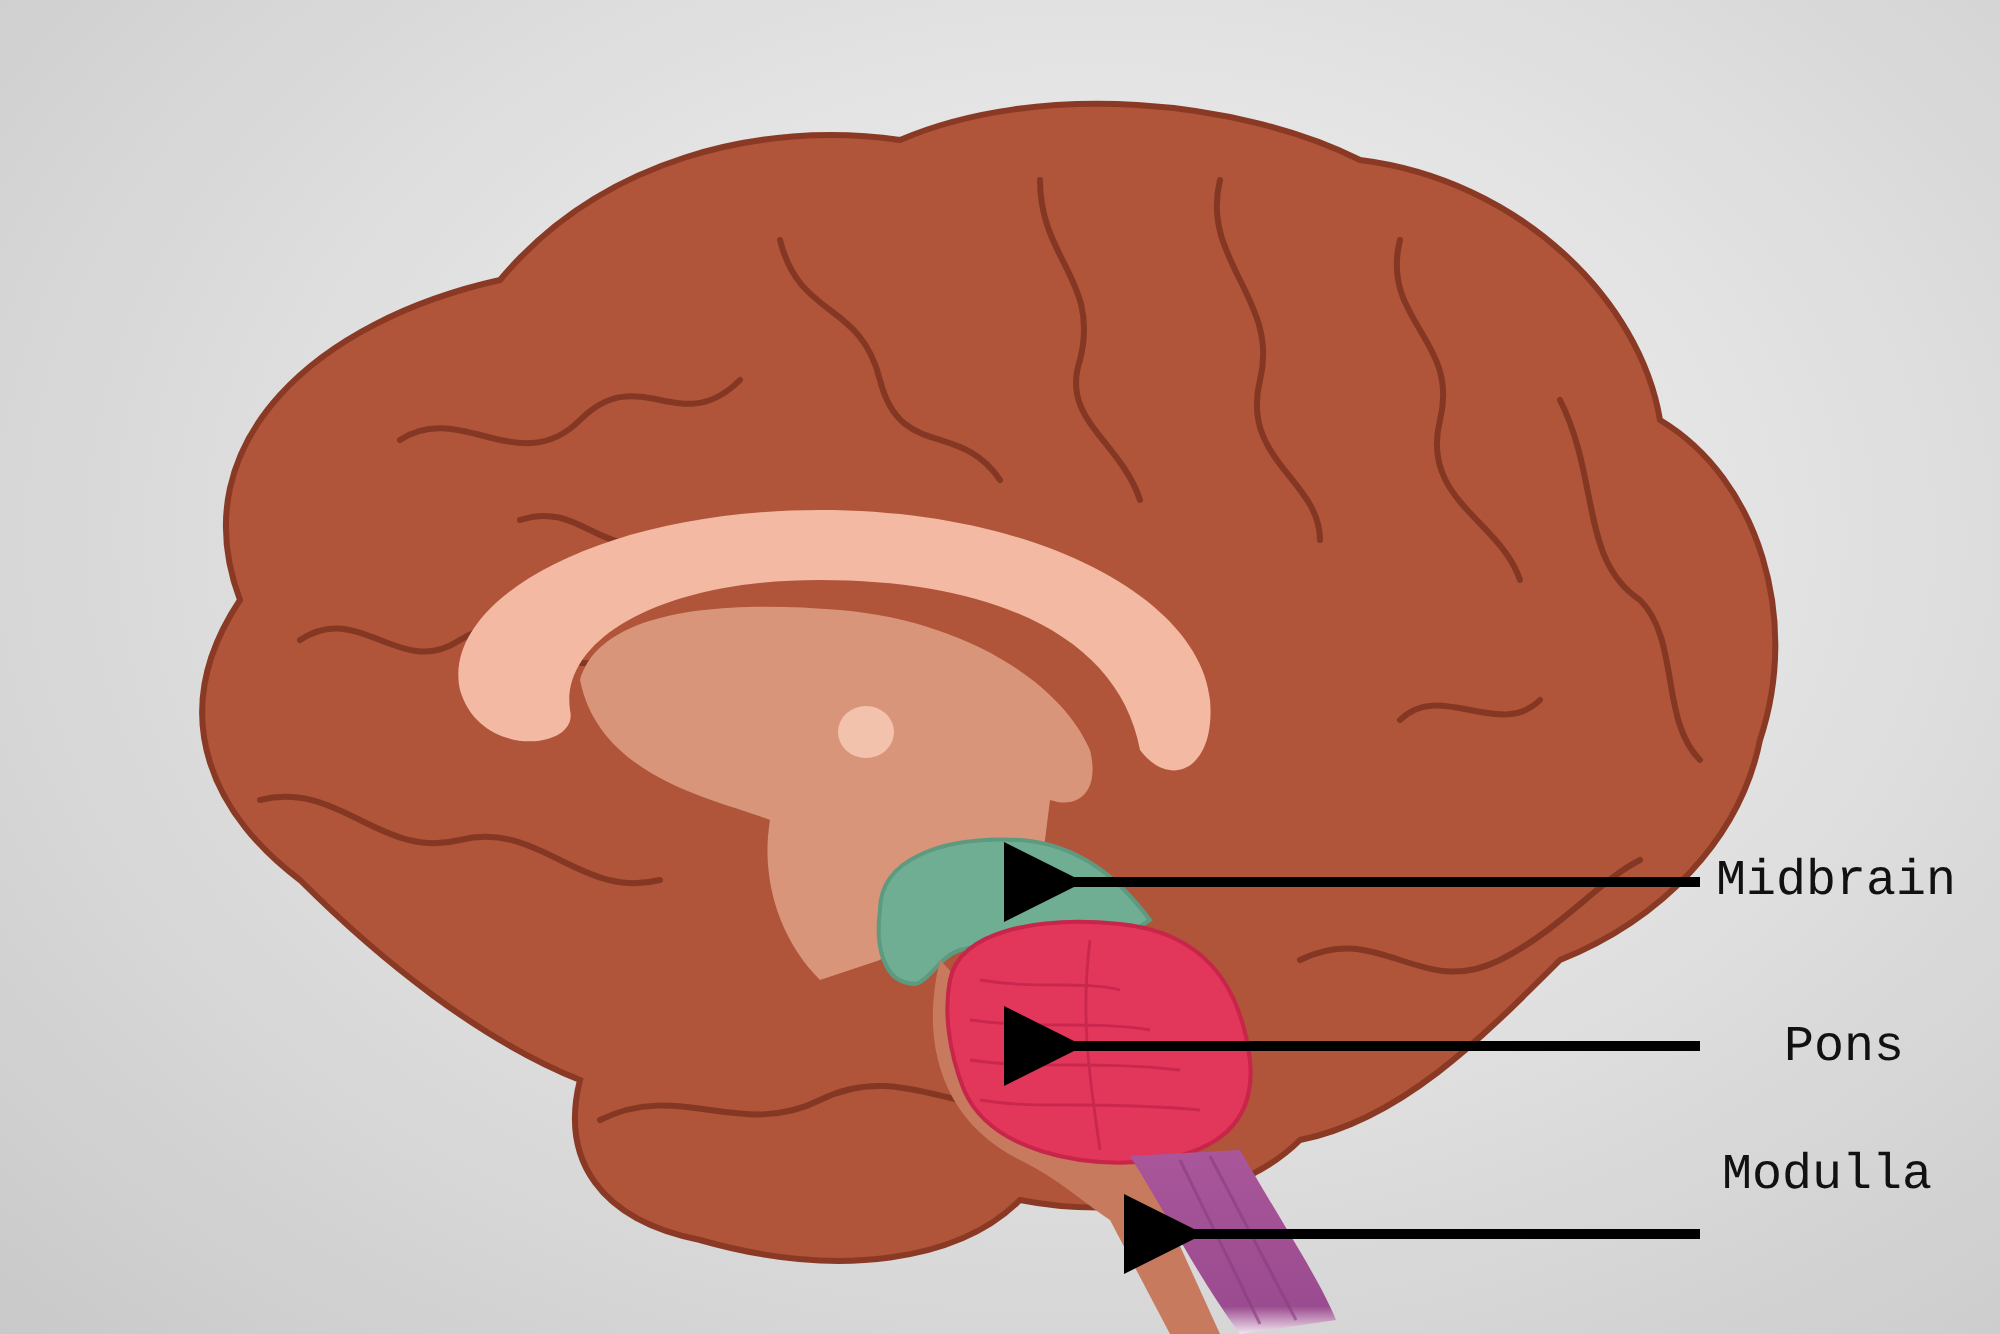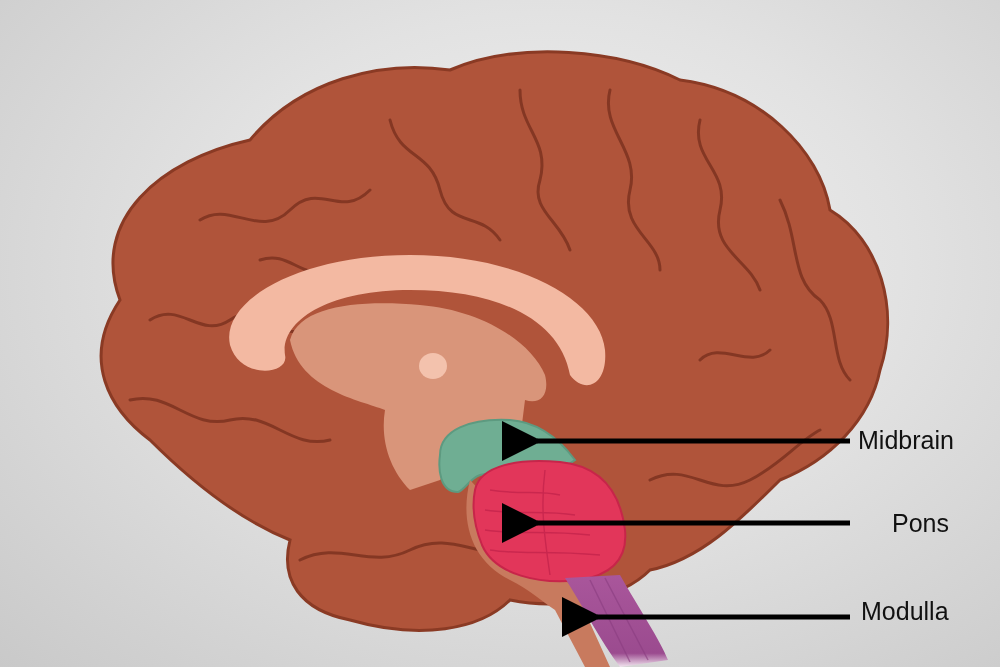--- a/index.html
+++ b/index.html
@@ -4,21 +4,21 @@
 <style>
   html, body { margin: 0; padding: 0; }
   body {
     width: 1000px; height: 667px; overflow: hidden; position: relative;
     background: radial-gradient(ellipse at 55% 40%, #f2f2f2 0%, #e2e2e2 45%, #c9c9c9 100%);
     font-family: "Liberation Sans", sans-serif;
   }
   #diagram { position: absolute; left: 0; top: 0; width: 1000px; height: 667px; }
   .label {
     position: absolute; font-size: 25px; color: #111; line-height: 1;
-    font-family: Liberation Sans, sans-serif;
+    font-family: Liberation Mono, monospace;
   }
 </style>
 </head>
 <body>
 
 <svg id="diagram" viewBox="0 0 1000 667" xmlns="http://www.w3.org/2000/svg">
   <defs>
     <marker id="arrowhead" markerWidth="8" markerHeight="8" refX="1" refY="4" orient="auto" markerUnits="strokeWidth">
       <path d="M8,0 L0,4 L8,8 Z" fill="#000"></path>
     </marker>
@@ -80,13 +80,13 @@
     <path d="M605,578 L648,660"></path>
   </g>
 
   <line x1="850" y1="441" x2="537" y2="441" stroke="#000" stroke-width="5" marker-end="url(#arrowhead)"></line>
   <line x1="850" y1="523" x2="537" y2="523" stroke="#000" stroke-width="5" marker-end="url(#arrowhead)"></line>
   <line x1="850" y1="617" x2="597" y2="617" stroke="#000" stroke-width="5" marker-end="url(#arrowhead)"></line>
 </svg>
 
 <div class="label" style="left:858px; top:428px;">Midbrain</div>
 <div class="label" style="left:892px; top:511px;">Pons</div>
-<div class="label" style="left:861px; top:599px;">Modulla</div>
+<div class="label" style="left:861px; top:575px;">Modulla</div>
 
 </body></html>

